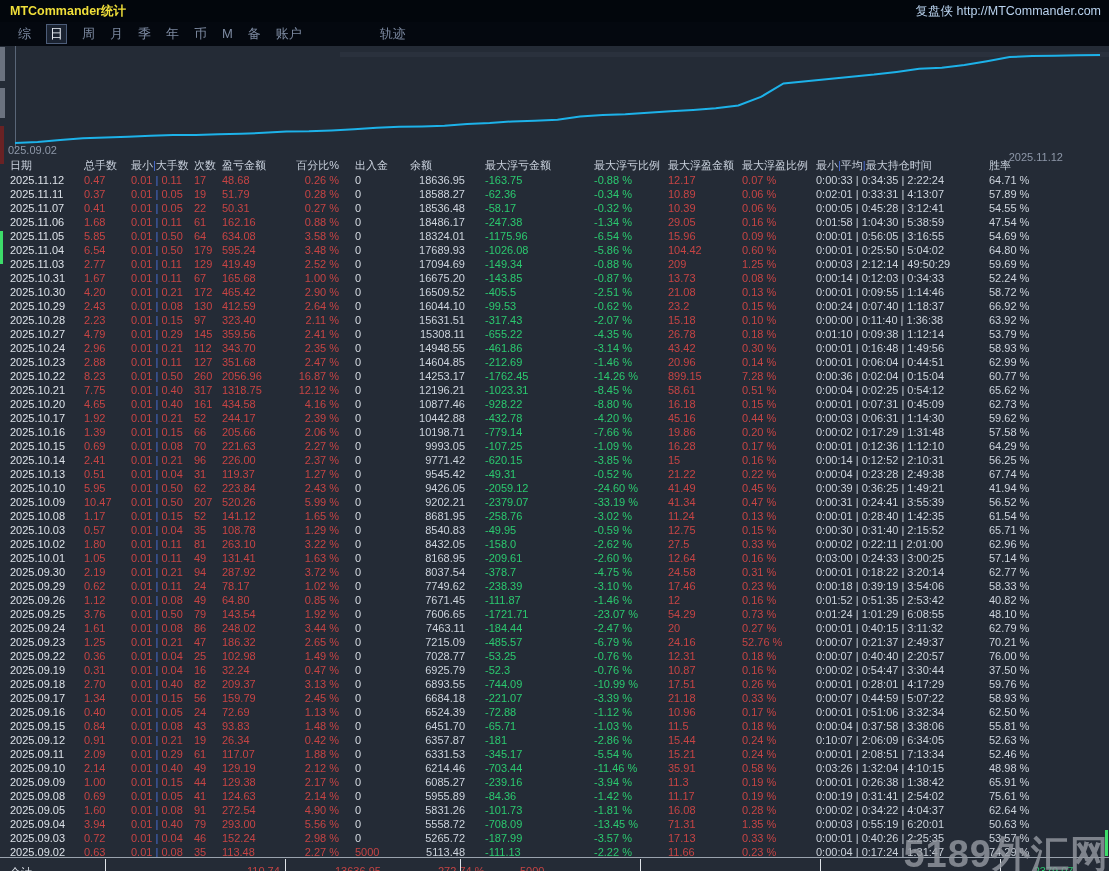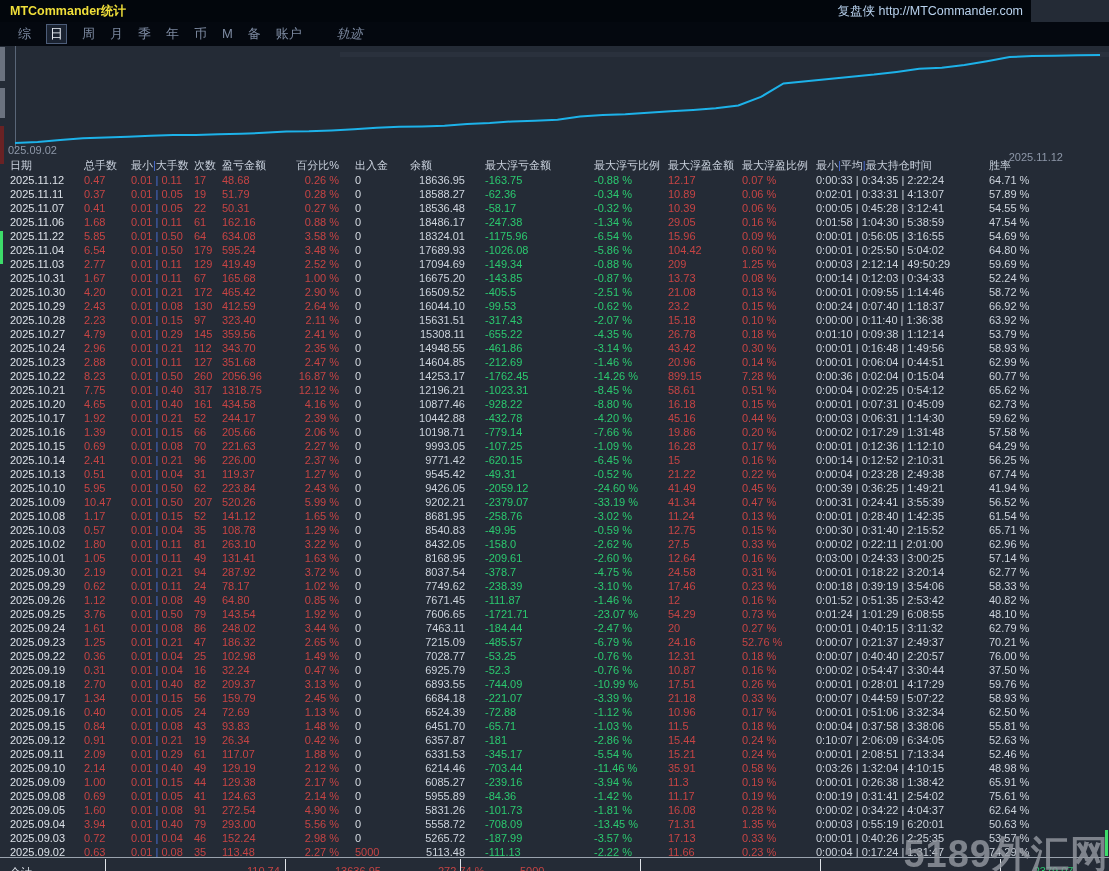--- a/index.html
+++ b/index.html
@@ -1,30 +1,30 @@
 <!DOCTYPE html>
 <html><head>
 <meta charset="utf-8">
 <style>
   * { margin:0; padding:0; box-sizing:border-box; }
   html,body { background:#000; }
   .window { position:relative; width:1109px; height:871px; background:#242b36;
             overflow:hidden; font-family:"Liberation Sans",sans-serif; cursor:default; }
   
-  .titlebar { position:absolute; top:0; left:0; width:1031px; height:22px; background:#02060c;
+  .titlebar { position:absolute; top:0; left:0; width:1109px; height:22px; background:#02060c;
               display:flex; align-items:center; justify-content:space-between; padding:0 8px 0 10px; }
   .app-title { color:#f0df3a; font-size:12.5px; font-weight:bold; }
   .site-label { color:#b9d2ee; font-size:12.5px; }
   
   .menubar { position:absolute; top:22px; left:0; width:1109px; height:24px; background:#04080f;
              display:flex; align-items:center; gap:15px; padding-left:18px;
              font-size:13px; color:#7c89a0; }
   .menu-item { line-height:18px; }
   .menu-item.sel { border:1px solid #4d5d79; background:#1a2230; color:#eef2f8; padding:0 3px; }
-  .menu-item.gap { margin-left:20px;font-style:italic; }
+  .menu-item.gap { margin-left:63px; }
   
   .chart { position:absolute; top:46px; left:0; width:1109px; height:112px; }
   .chart svg { display:block; }
   .chart-label { position:absolute; font-size:11px; color:#8d97a8; }
   .chart-label.left  { left:8px;  bottom:2px; }
   .chart-label.right { right:46px; bottom:-5px; }
   
   .tbl { position:absolute; top:158px; left:0; width:1109px; border-collapse:collapse;
          table-layout:fixed; font-size:11px; }
   .tbl th { height:13px; font-weight:normal; color:#c9d1dd; font-size:11px;
@@ -187,21 +187,21 @@
           <td class="c-cash">0</td>
           <td class="c-bal">18486.17</td>
           <td class="c-green">-247.38</td>
           <td class="c-green">-1.34 %</td>
           <td class="c-red">29.05</td>
           <td class="c-red">0.16 %</td>
           <td class="c-time">0:01:58 | 1:04:30 | 5:38:59</td>
           <td class="c-time">47.54 %</td>
         </tr>
         <tr>
-          <td class="c-date">2025.11.22</td>
+          <td class="c-date">2025.11.05</td>
           <td class="c-red">5.85</td>
           <td class="c-red">0.01 <span class="sep-blue">|</span> 0.50</td>
           <td class="c-red">64</td>
           <td class="c-red">634.08</td>
           <td class="c-red">3.58 %</td>
           <td class="c-cash">0</td>
           <td class="c-bal">18324.01</td>
           <td class="c-green">-1175.96</td>
           <td class="c-green">-6.54 %</td>
           <td class="c-red">15.96</td>
@@ -452,21 +452,21 @@
         <tr>
           <td class="c-date">2025.10.14</td>
           <td class="c-red">2.41</td>
           <td class="c-red">0.01 <span class="sep-blue">|</span> 0.21</td>
           <td class="c-red">96</td>
           <td class="c-red">226.00</td>
           <td class="c-red">2.37 %</td>
           <td class="c-cash">0</td>
           <td class="c-bal">9771.42</td>
           <td class="c-green">-620.15</td>
-          <td class="c-green">-6.45 %</td>
+          <td class="c-green">-3.85 %</td>
           <td class="c-red">15</td>
           <td class="c-red">0.16 %</td>
           <td class="c-time">0:00:14 | 0:12:52 | 2:10:31</td>
           <td class="c-time">56.25 %</td>
         </tr>
         <tr>
           <td class="c-date">2025.10.13</td>
           <td class="c-red">0.51</td>
           <td class="c-red">0.01 <span class="sep-blue">|</span> 0.04</td>
           <td class="c-red">31</td>

